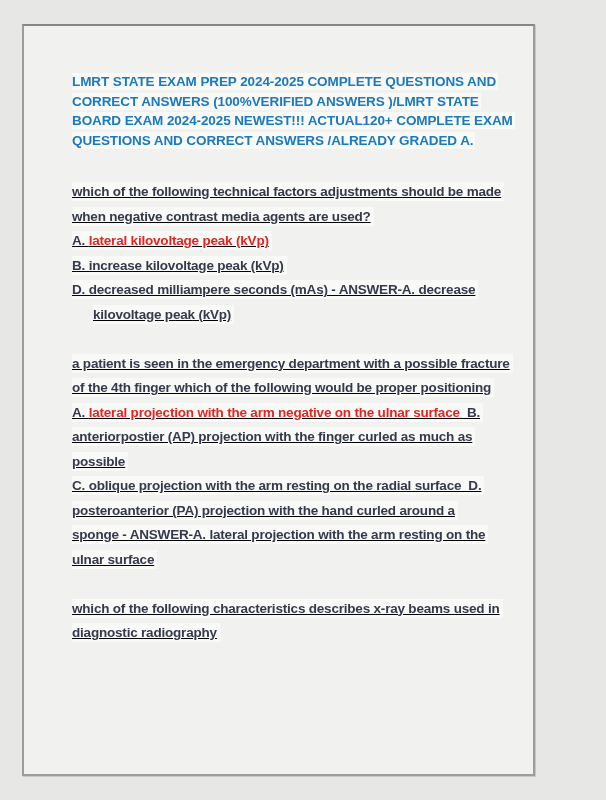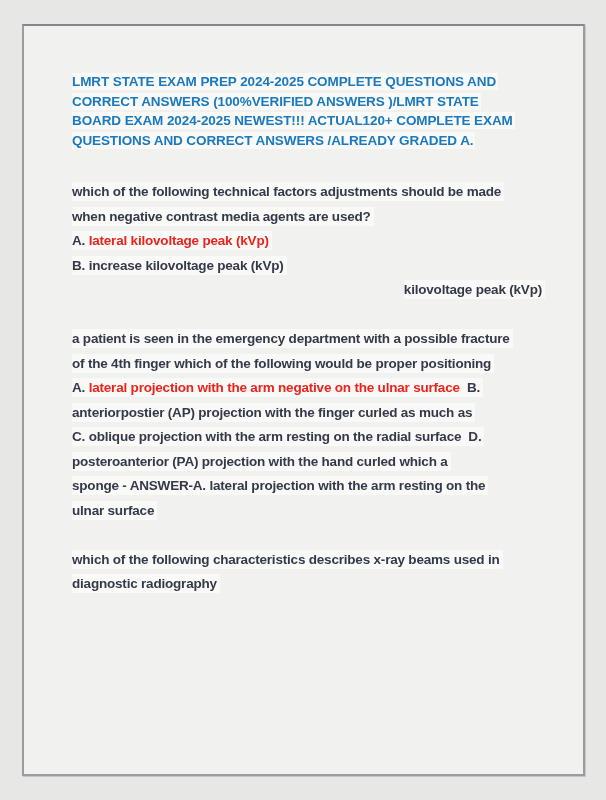--- a/index.html
+++ b/index.html
@@ -16,21 +16,21 @@
     width: 606px;
     height: 800px;
     background: var(--bg);
     font-family: "Liberation Sans", sans-serif;
     overflow: hidden;
   }
   .page {
     position: absolute;
     left: 22px;
     top: 24px;
-    width: 563px;
+    width: 513px;
     height: 752px;
     background: var(--page);
     border: 2px solid #9a9d9e;
     border-top-color: #848789;
     box-shadow: 1px 1px 0 rgba(150,150,150,0.4);
     overflow: hidden;
   }
   .content {
     padding: 46px 38px 0 48px;
   }
@@ -44,29 +44,30 @@
   .tline {
     line-height: 19.5px;
     white-space: pre;
   }
   .tline > span {
     background: rgba(255,255,255,0.55);
     padding: 1px 2px 1px 0;
   }
   .question {
     margin-bottom: 24.5px;
+    text-decoration: underline;
   }
   .line {
     line-height: 24.5px;
     font-size: 13.5px;
     font-weight: bold;
     letter-spacing: -0.2px;
     white-space: pre;
   }
-  .line.indent { padding-left: 21px; text-align: right; }
+  .line.indent { padding-left: 21px; }
   .strip {
     background: rgba(255,255,255,0.55);
     padding: 2px 3px 2px 0;
   }
   .dark { color: var(--dark); }
   .red  { color: var(--red); }
 </style>
 </head>
 <body>
 
@@ -77,29 +78,31 @@
         <div class="tline"><span>CORRECT ANSWERS (100%VERIFIED ANSWERS )/LMRT STATE</span></div>
         <div class="tline"><span>BOARD EXAM 2024-2025 NEWEST!!! ACTUAL120+ COMPLETE EXAM</span></div>
         <div class="tline"><span>QUESTIONS AND CORRECT ANSWERS /ALREADY GRADED A.</span></div>
       </div>
     <div>
         <div class="question">
           <div class="line"><span class="strip"><span class="dark">which of the following technical factors adjustments should be made</span></span></div>
           <div class="line"><span class="strip"><span class="dark">when negative contrast media agents are used?</span></span></div>
           <div class="line"><span class="strip"><span class="dark">A. </span><span class="red">lateral kilovoltage peak (kVp)</span></span></div>
           <div class="line"><span class="strip"><span class="dark">B. increase kilovoltage peak (kVp)</span></span></div>
+          <div class="line"><span class="strip"><span class="dark">D. decreased milliampere seconds (mAs) - ANSWER-A. decrease</span></span></div>
           <div class="line indent"><span class="strip"><span class="dark">kilovoltage peak (kVp)</span></span></div>
         </div>
         <div class="question">
           <div class="line"><span class="strip"><span class="dark">a patient is seen in the emergency department with a possible fracture</span></span></div>
           <div class="line"><span class="strip"><span class="dark">of the 4th finger which of the following would be proper positioning</span></span></div>
           <div class="line"><span class="strip"><span class="dark">A. </span><span class="red">lateral projection with the arm negative on the ulnar surface</span><span class="dark">  B.</span></span></div>
           <div class="line"><span class="strip"><span class="dark">anteriorpostier (AP) projection with the finger curled as much as</span></span></div>
+          <div class="line"><span class="strip"><span class="dark">possible</span></span></div>
           <div class="line"><span class="strip"><span class="dark">C. oblique projection with the arm resting on the radial surface  D.</span></span></div>
-          <div class="line"><span class="strip"><span class="dark">posteroanterior (PA) projection with the hand curled which a</span></span></div>
+          <div class="line"><span class="strip"><span class="dark">posteroanterior (PA) projection with the hand curled around a</span></span></div>
           <div class="line"><span class="strip"><span class="dark">sponge - ANSWER-A. lateral projection with the arm resting on the</span></span></div>
           <div class="line"><span class="strip"><span class="dark">ulnar surface</span></span></div>
         </div>
         <div class="question">
           <div class="line"><span class="strip"><span class="dark">which of the following characteristics describes x-ray beams used in</span></span></div>
           <div class="line"><span class="strip"><span class="dark">diagnostic radiography</span></span></div>
         </div>
       </div>
   </div>
 </div>

